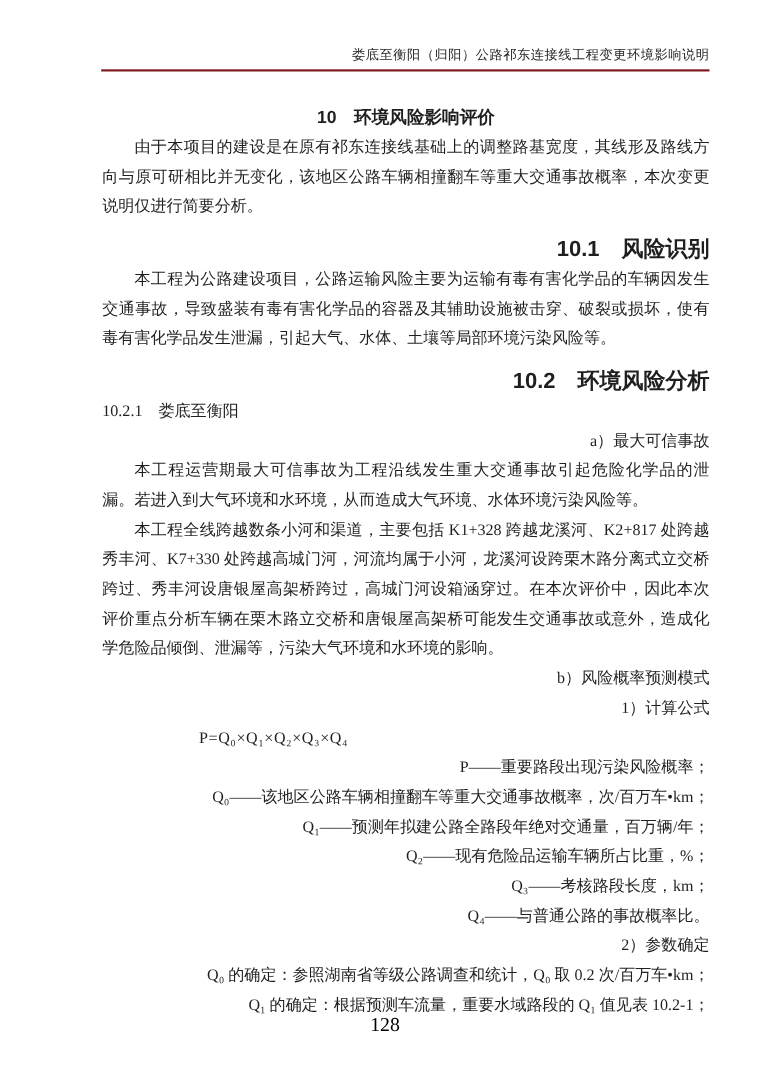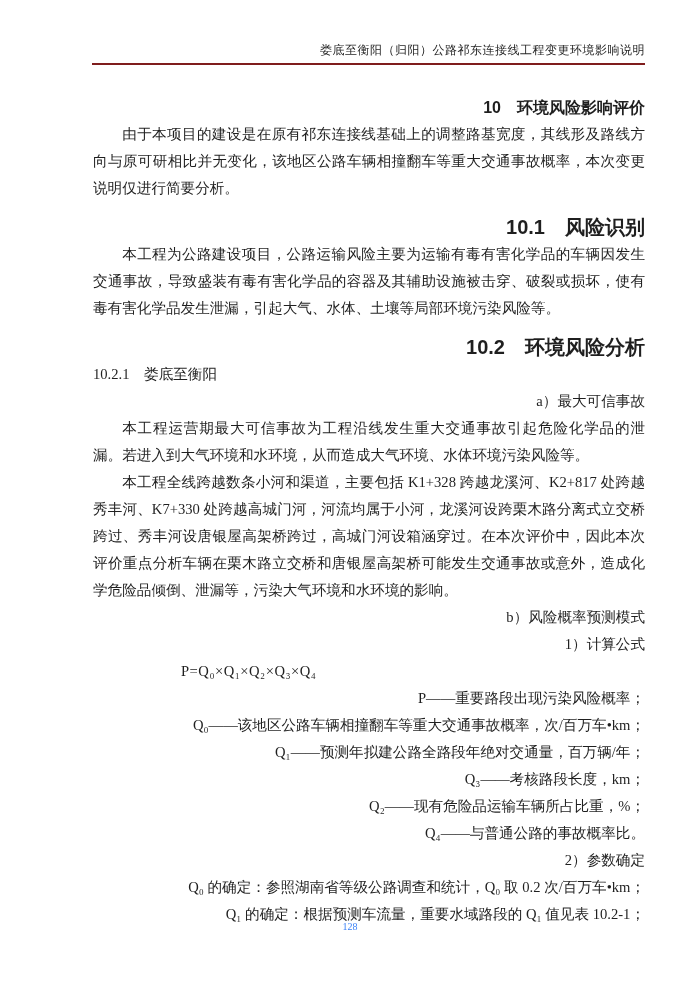--- a/index.html
+++ b/index.html
@@ -37,21 +37,21 @@
     font-size: 14.6px;
     line-height: 27px;
     text-align: justify;
   }
   .chapter {
     font-family: "Liberation Sans", "DejaVu Sans", sans-serif;
     font-size: 16px;
     font-weight: bold;
     line-height: 27px;
     margin-top: 4px;
-    text-align: right;
+    text-align: center;
   }
   .section {
     font-family: "Liberation Sans", "DejaVu Sans", sans-serif;
     font-size: 20px;
     font-weight: bold;
     line-height: 27px;
     margin-top: 12px;
     text-align: right;
   }
   .subsection {
@@ -63,22 +63,22 @@
   .para { text-indent: 2em; }
   .list-line { padding-left: 2em; text-align: right; }
   .formula { padding-left: 88px; text-align: left; letter-spacing: 0.5px; }
   .def-line { padding-left: 2em; text-align: right; }
   .page-footer {
     position: absolute;
     left: 0;
     right: 0;
     top: 921px;
     text-align: center;
-    font-size: 10px;
-    color: #3b82f6;
+    font-size: 18px;
+    color: #000000;
   }
 </style>
 </head>
 <body>
 
 <div class="page">
 
   <header class="page-header">
     <div class="header-title">娄底至衡阳（归阳）公路祁东连接线工程变更环境影响说明</div>
   </header>
@@ -108,23 +108,23 @@
     <p class="list-line">1）计算公式</p>
 
     <p class="formula">P=Q₀×Q₁×Q₂×Q₃×Q₄</p>
 
     <p class="def-line">P——重要路段出现污染风险概率；</p>
 
     <p class="def-line">Q₀——该地区公路车辆相撞翻车等重大交通事故概率，次/百万车•km；</p>
 
     <p class="def-line">Q₁——预测年拟建公路全路段年绝对交通量，百万辆/年；</p>
 
+    <p class="def-line">Q₂——现有危险品运输车辆所占比重，%；</p>
+
     <p class="def-line">Q₃——考核路段长度，km；</p>
-
-    <p class="def-line">Q₂——现有危险品运输车辆所占比重，%；</p>
 
     <p class="def-line">Q₄——与普通公路的事故概率比。</p>
 
     <p class="list-line">2）参数确定</p>
 
     <p class="def-line">Q₀ 的确定：参照湖南省等级公路调查和统计，Q₀ 取 0.2 次/百万车•km；</p>
 
     <p class="def-line">Q₁ 的确定：根据预测车流量，重要水域路段的 Q₁ 值见表 10.2-1；</p>
 
   </main>

